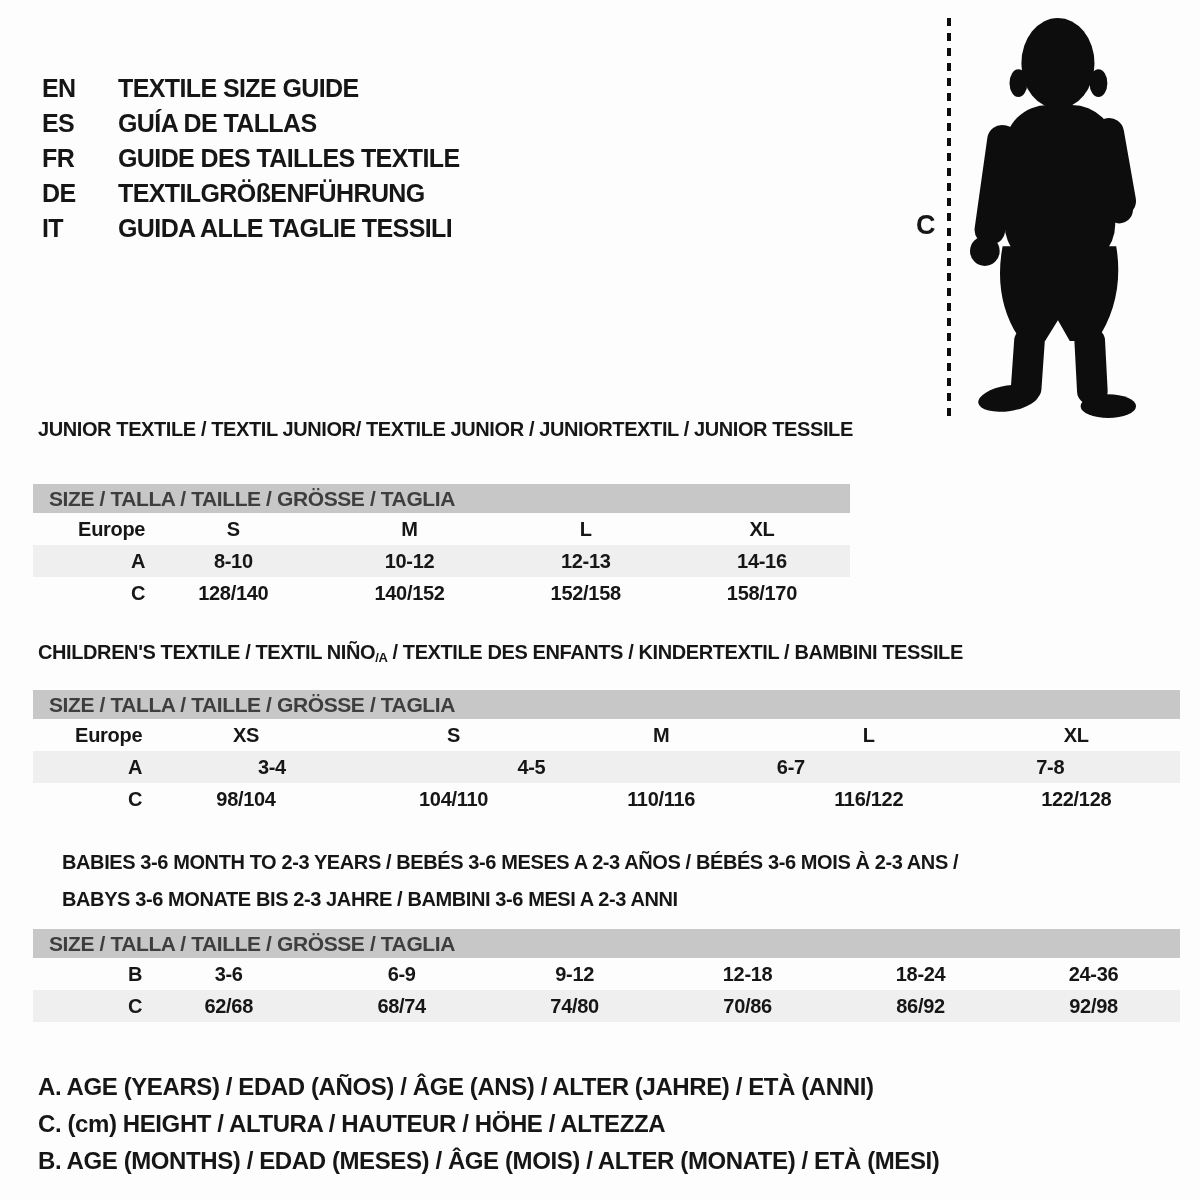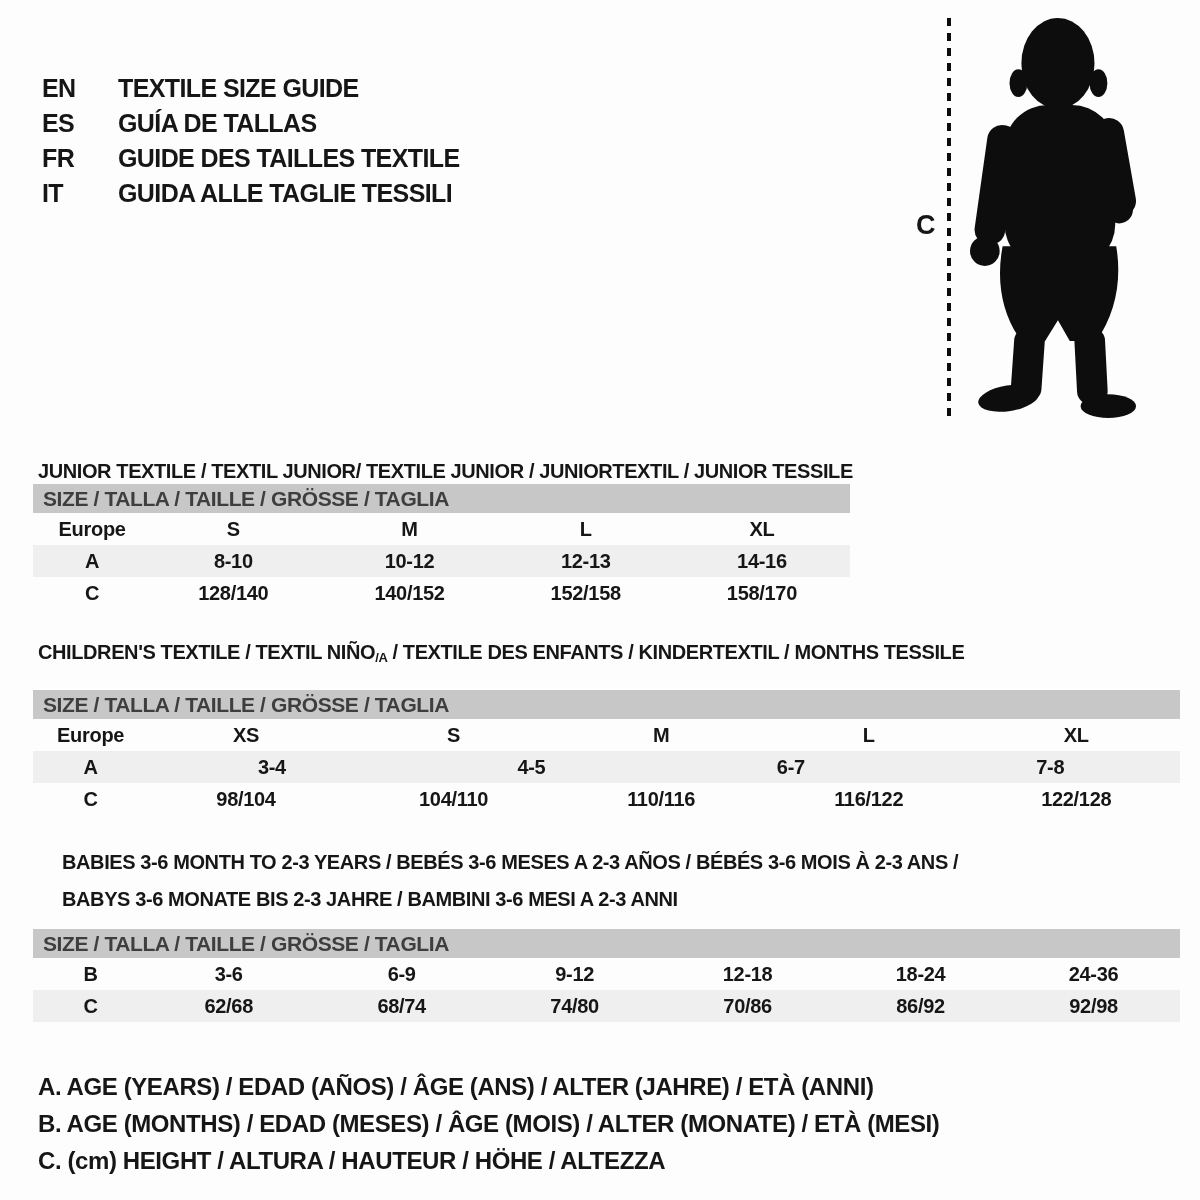--- a/index.html
+++ b/index.html
@@ -15,56 +15,59 @@
   
   .height-line{
     position:absolute;left:947px;top:18px;width:4px;height:398px;
     background:repeating-linear-gradient(to bottom,#0c0c0c 0px,#0c0c0c 8px,transparent 8px,transparent 15px);
   }
   .height-label{position:absolute;left:916px;top:210px;font-size:27px;}
   .silhouette{position:absolute;left:960px;top:14px;}
   .silhouette *{fill:#0d0d0d;}
   
   .sec-title{position:absolute;left:38px;font-size:20px;letter-spacing:-0.4px;white-space:nowrap;}
-  .t1{top:460px;}
+  .t1{top:418px;}
   .t2{top:641px;}
   .t3{top:844px;line-height:37px;margin-left:24px;}
   .subsm{font-size:13px;vertical-align:-3px;}
   
   .size-table{position:absolute;left:33px;}
   .tbl1{top:484px;width:817px;}
   .tbl2{top:690px;width:1147px;}
   .tbl3{top:929px;width:1147px;}
   .size-bar{
     height:29px;line-height:29px;background:#c7c7c7;color:#3e3e3e;
-    font-size:21px;padding-left:10px;letter-spacing:-0.4px;
+    font-size:21px;padding-left:16px;letter-spacing:-0.4px;
   }
   .trow{display:flex;height:32px;line-height:32px;font-size:20px;letter-spacing:-0.3px;}
   .trow.shade{background:#efefef;}
-  .tlabel{padding-left:6px;text-align:center;}
+  .tlabel{padding-left:6px;text-align:right;}
   .tbl1 .tlabel{width:13%;}
   .tbl2 .tlabel,.tbl3 .tlabel{width:9%;}
   .tcell{flex:1;text-align:center;}
   
   .legend{position:absolute;left:38px;top:1068px;font-size:24px;line-height:37px;letter-spacing:-0.4px;white-space:nowrap;}
 </style>
 </head>
 <body>
 
 <div>
 
   <div class="lang-list">
     <div class="lang-row">
       <span class="lang-code">EN</span><span>TEXTILE SIZE GUIDE</span>
     </div>
     <div class="lang-row">
       <span class="lang-code">ES</span><span>GUÍA DE TALLAS</span>
     </div>
     <div class="lang-row">
       <span class="lang-code">FR</span><span>GUIDE DES TAILLES TEXTILE</span>
+    </div>
+    <div class="lang-row">
+      <span class="lang-code">DE</span><span>TEXTILGRÖßENFÜHRUNG</span>
     </div>
     <div class="lang-row">
       <span class="lang-code">IT</span><span>GUIDA ALLE TAGLIE TESSILI</span>
     </div>
   </div>
 
   <div class="height-line"></div>
   <div class="height-label">C</div>
   <svg class="silhouette" width="185" height="405" viewBox="0 0 185 410" aria-hidden="true">
     <ellipse cx="98" cy="50" rx="37" ry="46"></ellipse>
@@ -102,21 +105,21 @@
     <div class="trow">
       <span class="tlabel">C</span>
       <span class="tcell">128/140</span>
       <span class="tcell">140/152</span>
       <span class="tcell">152/158</span>
       <span class="tcell">158/170</span>
     </div>
   </div>
 
   <div class="sec-title t2">
-    <span>CHILDREN'S TEXTILE / TEXTIL NIÑO</span><span class="subsm">/A</span><span> / TEXTILE DES ENFANTS / KINDERTEXTIL / MONTHS TESSILE</span>
+    <span>CHILDREN'S TEXTILE / TEXTIL NIÑO</span><span class="subsm">/A</span><span> / TEXTILE DES ENFANTS / KINDERTEXTIL / BAMBINI TESSILE</span>
   </div>
   <div class="size-table tbl2">
     <div class="size-bar">SIZE / TALLA / TAILLE / GRÖSSE / TAGLIA</div>
     <div class="trow">
       <span class="tlabel">Europe</span>
       <span class="tcell">XS</span>
       <span class="tcell">S</span>
       <span class="tcell">M</span>
       <span class="tcell">L</span>
       <span class="tcell">XL</span>
@@ -159,17 +162,17 @@
       <span class="tcell">68/74</span>
       <span class="tcell">74/80</span>
       <span class="tcell">70/86</span>
       <span class="tcell">86/92</span>
       <span class="tcell">92/98</span>
     </div>
   </div>
 
   <div class="legend">
     <div>A. AGE (YEARS) / EDAD (AÑOS) / ÂGE (ANS) / ALTER (JAHRE) / ETÀ (ANNI)</div>
+    <div>C. (cm) HEIGHT / ALTURA / HAUTEUR / HÖHE / ALTEZZA</div>
     <div>B. AGE (MONTHS) / EDAD (MESES) / ÂGE (MOIS) / ALTER (MONATE) / ETÀ (MESI)</div>
-    <div>C. (cm) HEIGHT / ALTURA / HAUTEUR / HÖHE / ALTEZZA</div>
   </div>
 
 </div>
 
 </body></html>

